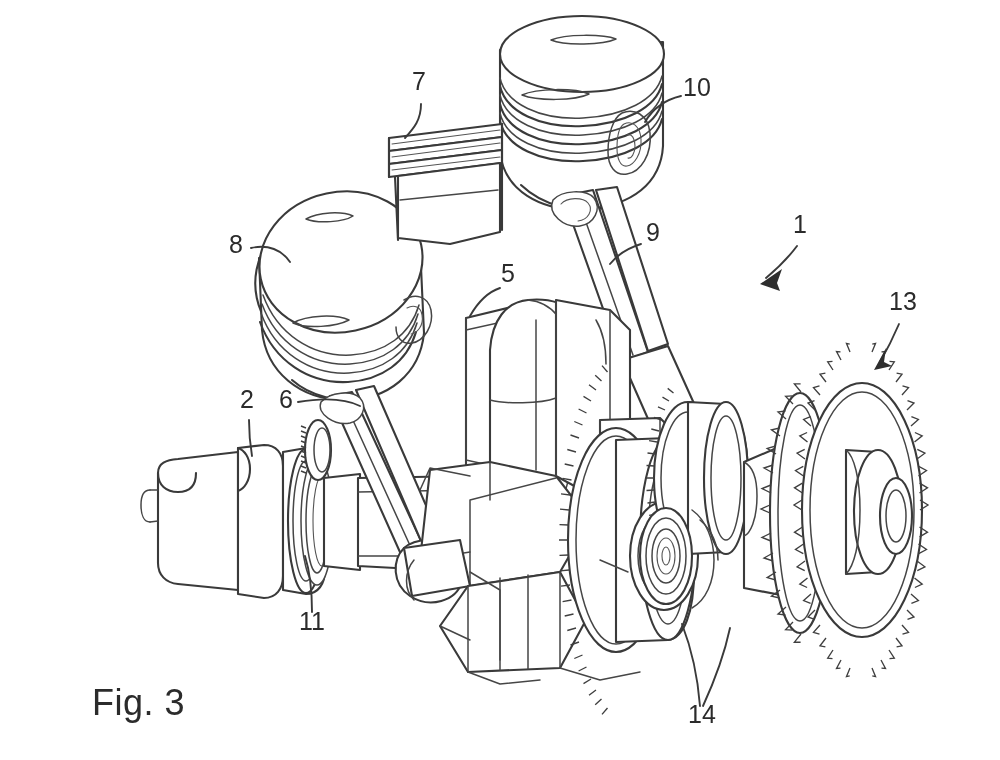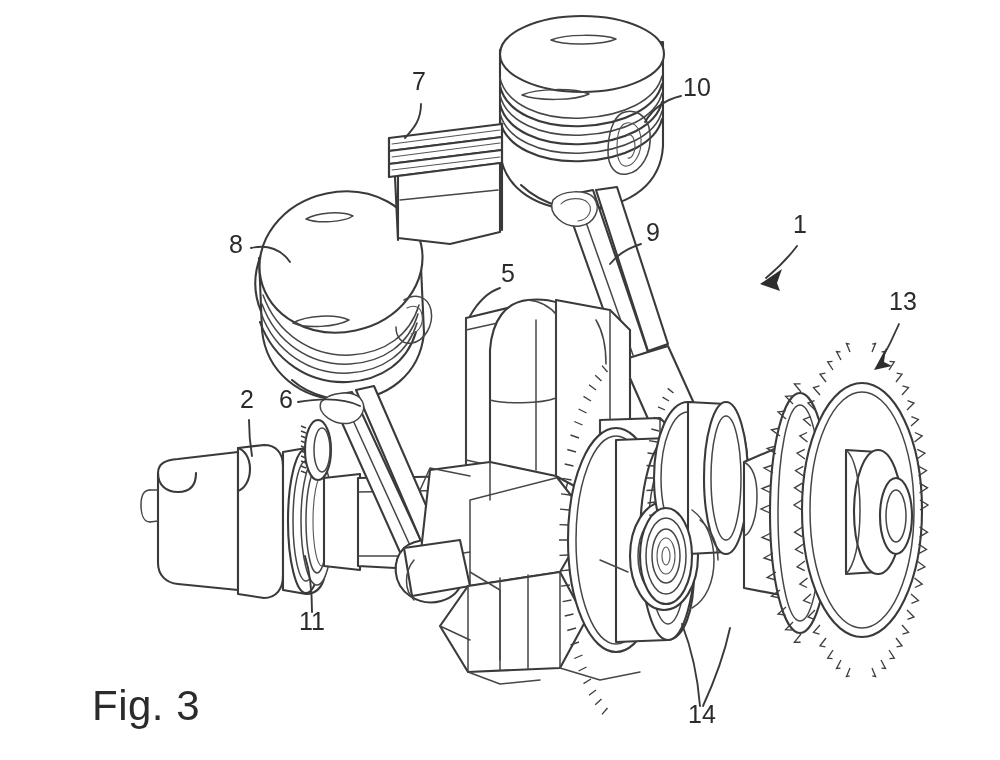--- a/index.html
+++ b/index.html
@@ -25,21 +25,21 @@
   .arrowhead{fill:#2e2e2e;stroke:none;}
   .numeral{
     font-family:"Liberation Sans", sans-serif;
     font-size:25px;
     fill:#2b2b2b;
     font-weight:400;
   }
   .figlabel{
     position:absolute;
     font-family:"Liberation Sans", sans-serif;
-    font-size:42px;
+    font-size:36px;
     color:#2b2b2b;
     letter-spacing:0.5px;
     white-space:nowrap;
   }
 </style>
 </head>
 <body>
 
 <div id="figure-root">
 

